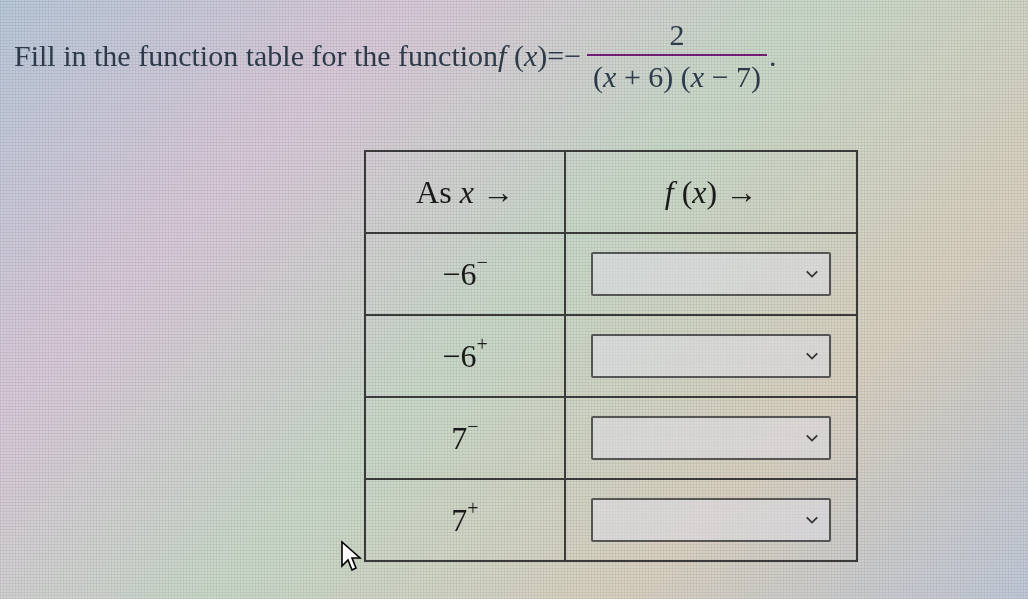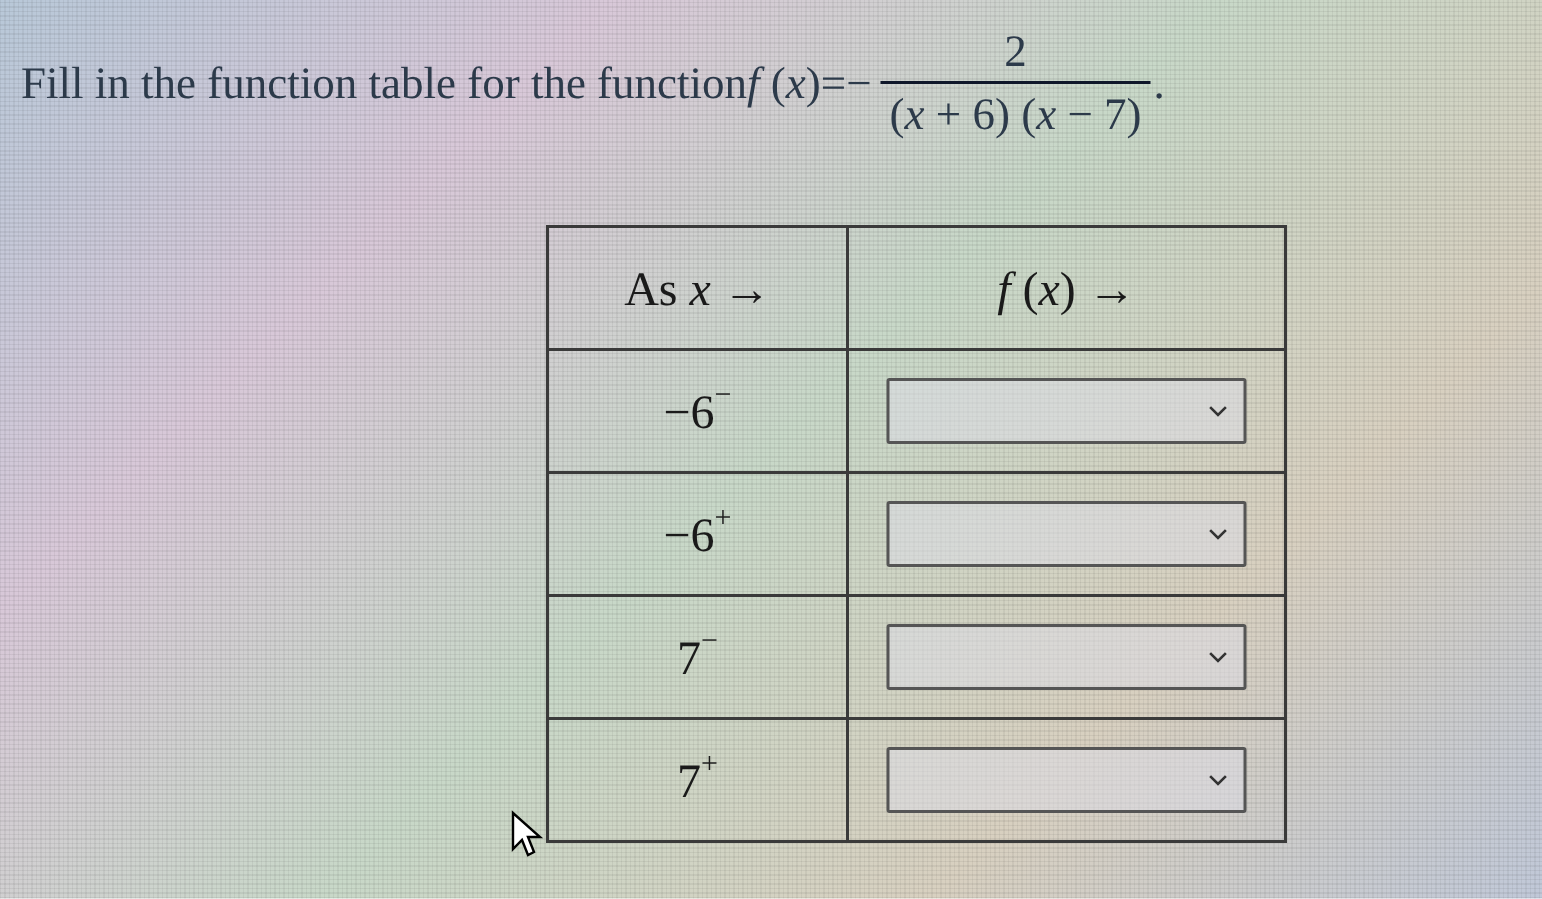--- a/index.html
+++ b/index.html
@@ -34,21 +34,21 @@
   .mathvar { font-style: italic; font-family: 'Times New Roman', serif; }
   .fraction {
     display: inline-flex;
     flex-direction: column;
     align-items: center;
     vertical-align: middle;
     margin-left: 6px;
     font-family: 'Times New Roman', serif;
   }
   .fraction .num { padding: 0 6px 2px 6px; font-size: 30px; }
-  .fraction .den { border-top: 2px solid #0f172a; padding: 4px 6px 0 6px; font-size: 30px; }
+  .fraction .den { border-top: 2px solid #701a75; padding: 4px 6px 0 6px; font-size: 30px; }
   .eqpart { display: inline-flex; align-items: center; font-family: 'Times New Roman', serif; }
   .table-wrap {
     position: absolute;
     top: 150px;
     left: 364px;
   }
   table {
     border-collapse: collapse;
     padding-left: 48px;
   }

